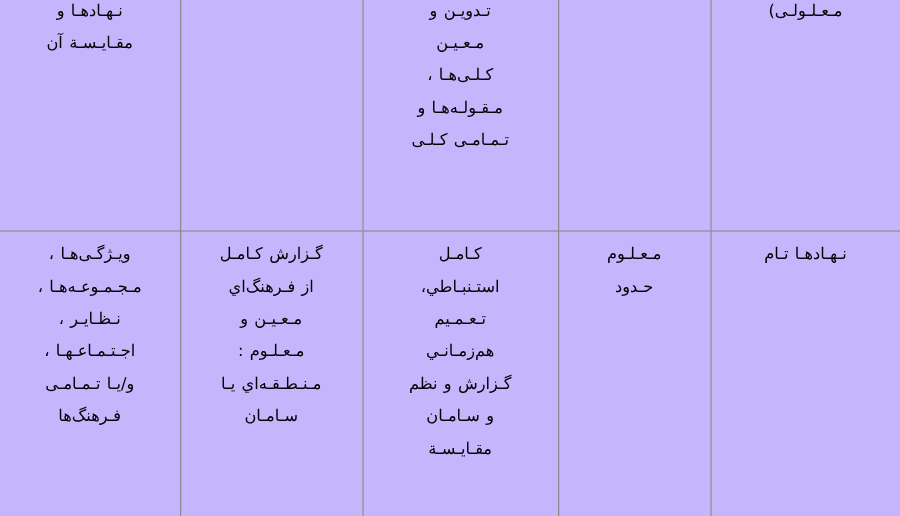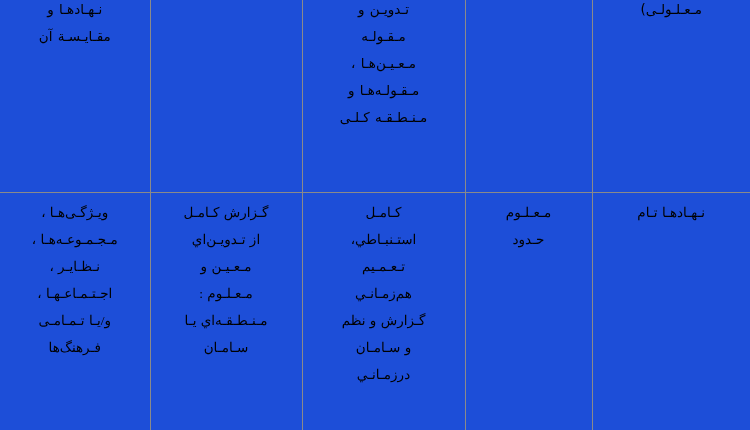--- a/index.html
+++ b/index.html
@@ -26,21 +26,21 @@
     table-layout: fixed;
     direction: rtl;
   }
   table.doc-table td {
     border-left: 1px solid #8a8a8a;
     border-right: 1px solid #8a8a8a;
     border-top: 1px solid #8a8a8a;
     border-bottom: 1px solid #8a8a8a;
     vertical-align: top;
     padding: 6px 14px 10px 14px;
-    background: #1d4ed8;
+    background: #c4b5fd;
     color: #000000;
     font-size: 13.5px;
     line-height: 2.0;
     letter-spacing: 1.4px;
     text-align: center;
     word-spacing: 1px;
   }
   
   col.c0 { width: 150px; }
   col.c1 { width: 152px; }
@@ -54,21 +54,20 @@
     padding-top: 0;
   }
   tr.row-clipped {
     height: 192px;
   }
   tr.row-second {
     height: 238px;
   }
   tr.row-second td {
     border-top: 1px solid #5a5a5a;
-    font-family: Liberation Serif, serif;
   }
   
   table.doc-table td.edge-right {
     border-right: none;
   }
   table.doc-table td.edge-left {
     border-left: none;
   }
   .cell-line {
     display: block;
@@ -97,24 +96,24 @@
     <tbody>
       <tr class="row-clipped">
         <td class="edge-right">
           <span class="cell-line clip-top">مـعـلـولـی)</span>
         </td>
         <td>
           <span class="cell-empty"></span>
         </td>
         <td>
           <span class="cell-line clip-top">تـدویـن و</span>
-          <span class="cell-line">مـقـولـه</span>
-          <span class="cell-line">مـعـیـن‌هـا ،</span>
+          <span class="cell-line">مـعـیـن</span>
+          <span class="cell-line">کـلـی‌هـا ،</span>
           <span class="cell-line">مـقـولـه‌هـا و</span>
-          <span class="cell-line">مـنـطـقـه کـلـی</span>
+          <span class="cell-line">تـمـامـی کـلـی</span>
         </td>
         <td>
           <span class="cell-empty"></span>
         </td>
         <td class="edge-left">
           <span class="cell-line clip-top">نـهـادهـا و</span>
           <span class="cell-line">مقـایـسـة آن</span>
         </td>
       </tr>
       <tr class="row-second">
@@ -125,25 +124,25 @@
           <span class="cell-line">مـعـلـوم</span>
           <span class="cell-line">حـدود</span>
         </td>
         <td>
           <span class="cell-line">کـامـل</span>
           <span class="cell-line">استـنبـاطي،</span>
           <span class="cell-line">تـعـمـیم</span>
           <span class="cell-line">هم‌زمـانـي</span>
           <span class="cell-line">گـزارش و نظم</span>
           <span class="cell-line">و سـامـان</span>
-          <span class="cell-line">درزمـانـي</span>
+          <span class="cell-line">مقـایـسـة</span>
         </td>
         <td>
           <span class="cell-line">گـزارش کـامـل</span>
-          <span class="cell-line">از تـدویـن‌اي</span>
+          <span class="cell-line">از فـرهنگ‌اي</span>
           <span class="cell-line">مـعـیـن و</span>
           <span class="cell-line">مـعـلـوم :</span>
           <span class="cell-line">مـنـطـقـه‌اي یـا</span>
           <span class="cell-line">سـامـان</span>
         </td>
         <td class="edge-left">
           <span class="cell-line">ویـژگـی‌هـا ،</span>
           <span class="cell-line">مـجـمـوعـه‌هـا ،</span>
           <span class="cell-line">نـظـایـر ،</span>
           <span class="cell-line">اجـتـمـاعـهـا ،</span>

